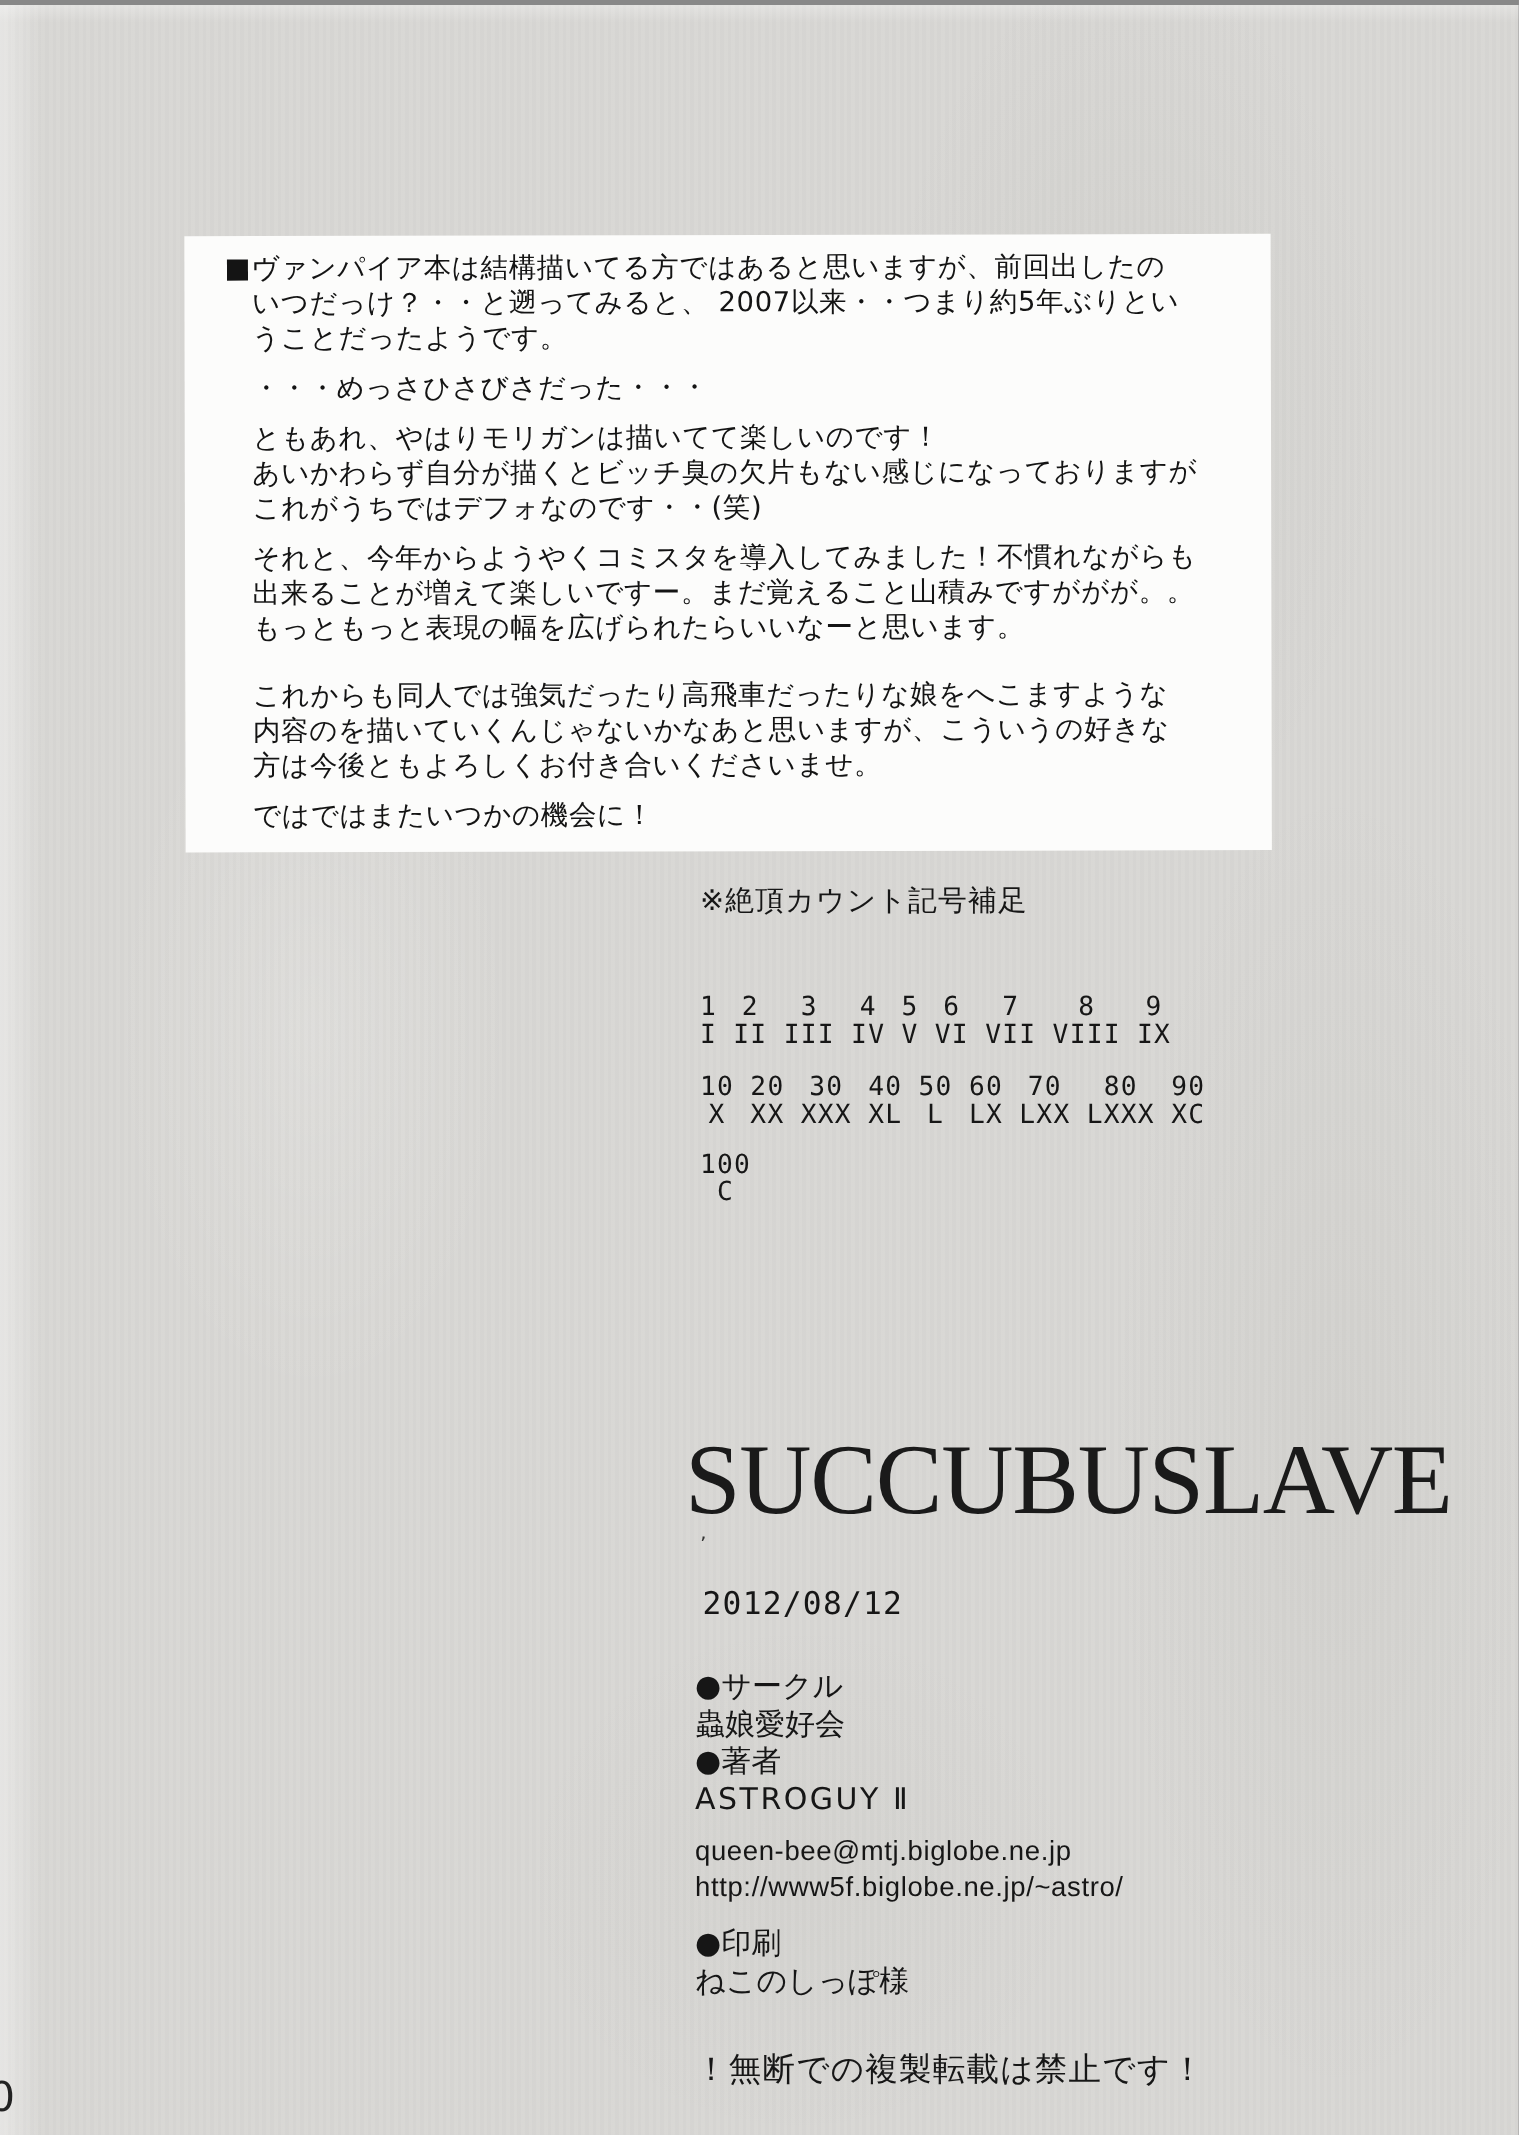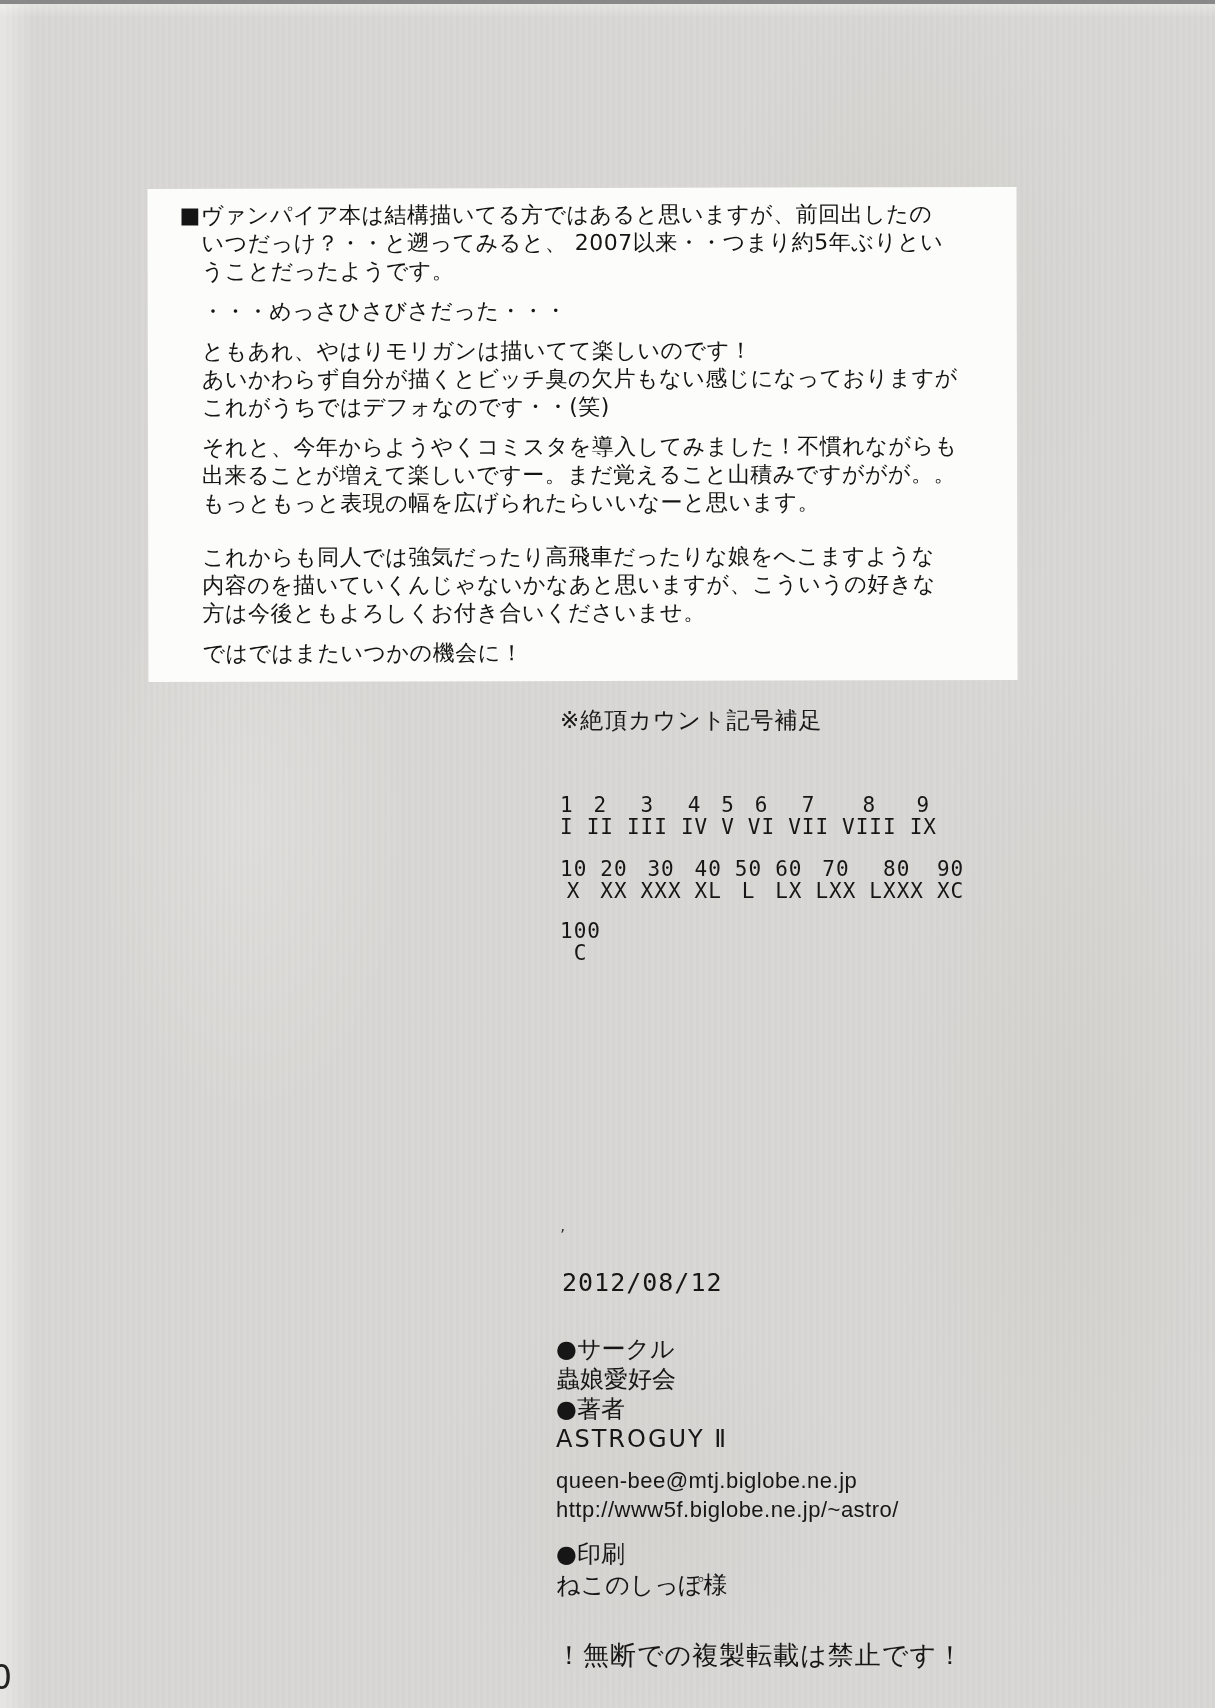--- a/index.html
+++ b/index.html
@@ -176,20 +176,21 @@
       </span>
     </div>
   <div class="numeral-row r3">
       <span class="pair">
         <span class="num">100</span>
         <span class="roman">C</span>
       </span>
     </div>
 
 
+  <div class="book-title">SUCCUBUSLAVE</div>
   <div class="stray-mark">’</div>
 
   <div class="pub-date">2012/08/12</div>
 
   <div class="credits">
     <div>●サークル</div>
     <div>蟲娘愛好会</div>
     <div>●著者</div>
     <div class="author-name">ASTROGUY Ⅱ</div>
   </div>

